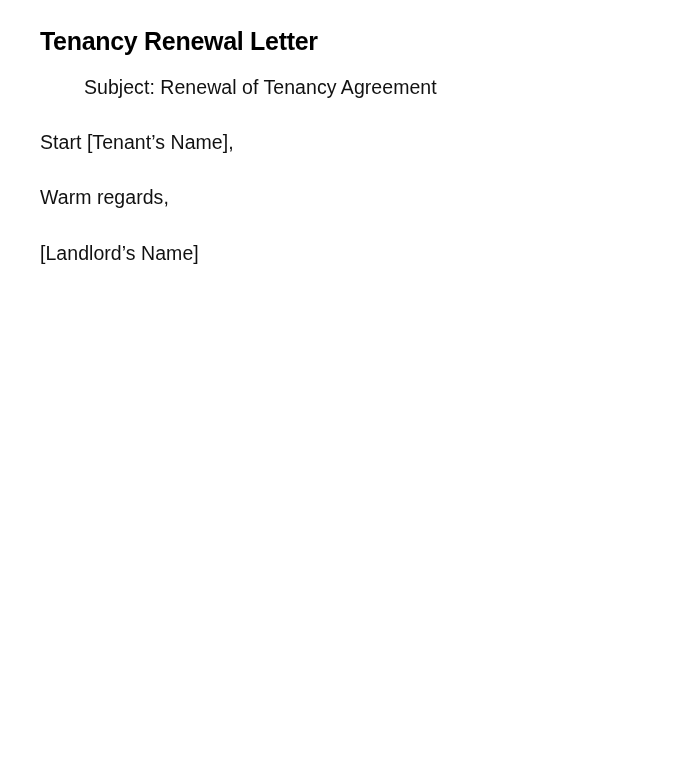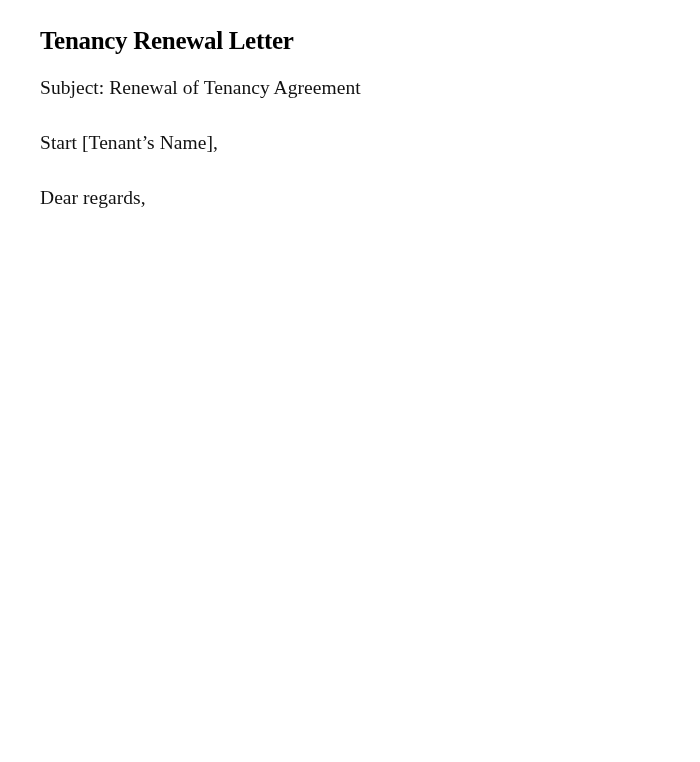--- a/index.html
+++ b/index.html
@@ -11,41 +11,42 @@
       width: 700px;
       height: 762px;
       overflow: hidden;
       font-family: "Liberation Sans", sans-serif;
       color: #111111;
     }
     .page {
       position: relative;
       padding: 24px 24px 0 40px;
       width: 620px;
-      font-family: Liberation Serif, serif;
     }
     .title {
       font-size: 25px;
       font-weight: bold;
       letter-spacing: -0.3px;
       margin: 0 0 12px 0;
       line-height: 34px;
       color: #000000;
     }
     .para {
       font-size: 19.5px;
       line-height: 35.2px;
       margin: 0 0 20px 0;
       letter-spacing: 0.05px;
     }
     .subject {
       margin-bottom: 20px;
+      margin-left: 44px;
     }
   </style>
 </head>
 <body>
 
 <div class="page">
   <h1 class="title">Tenancy Renewal Letter</h1>
   <p class="para subject">Subject: Renewal of Tenancy Agreement</p>
   <p class="para">Start [Tenant’s Name],</p>
-  <p class="para">Dear regards,</p>
+  <p class="para">Warm regards,</p>
+  <p class="para">[Landlord’s Name]</p>
 </div>
 
 </body></html>

